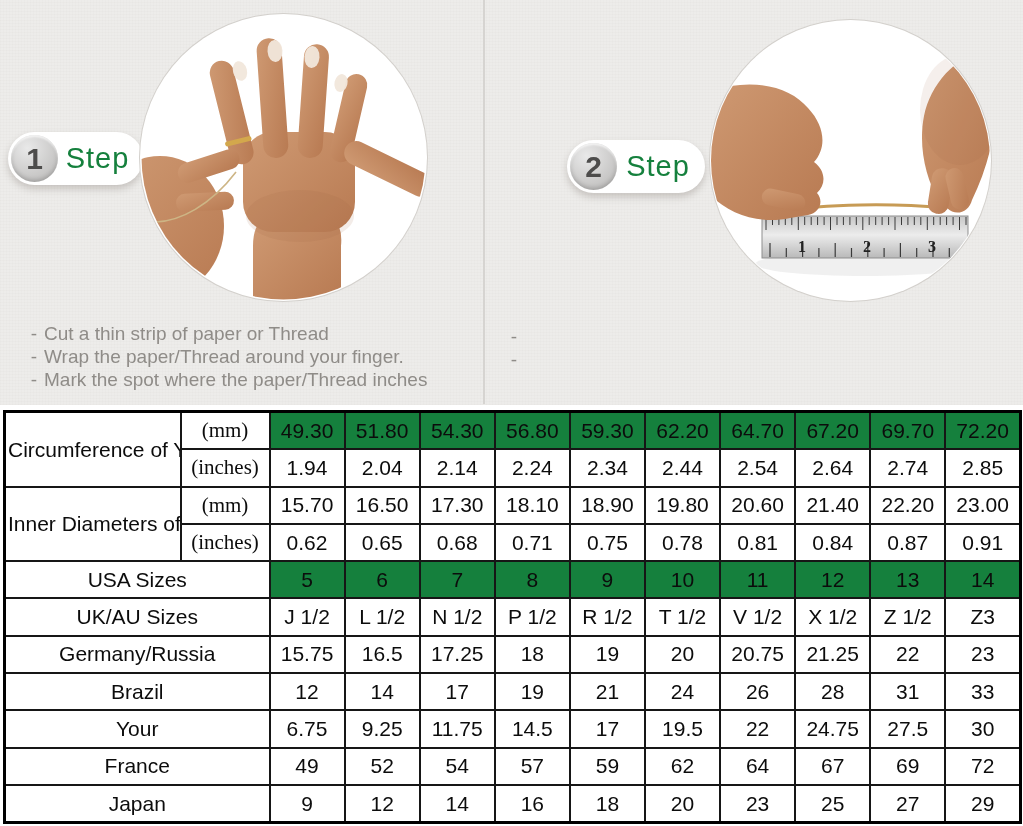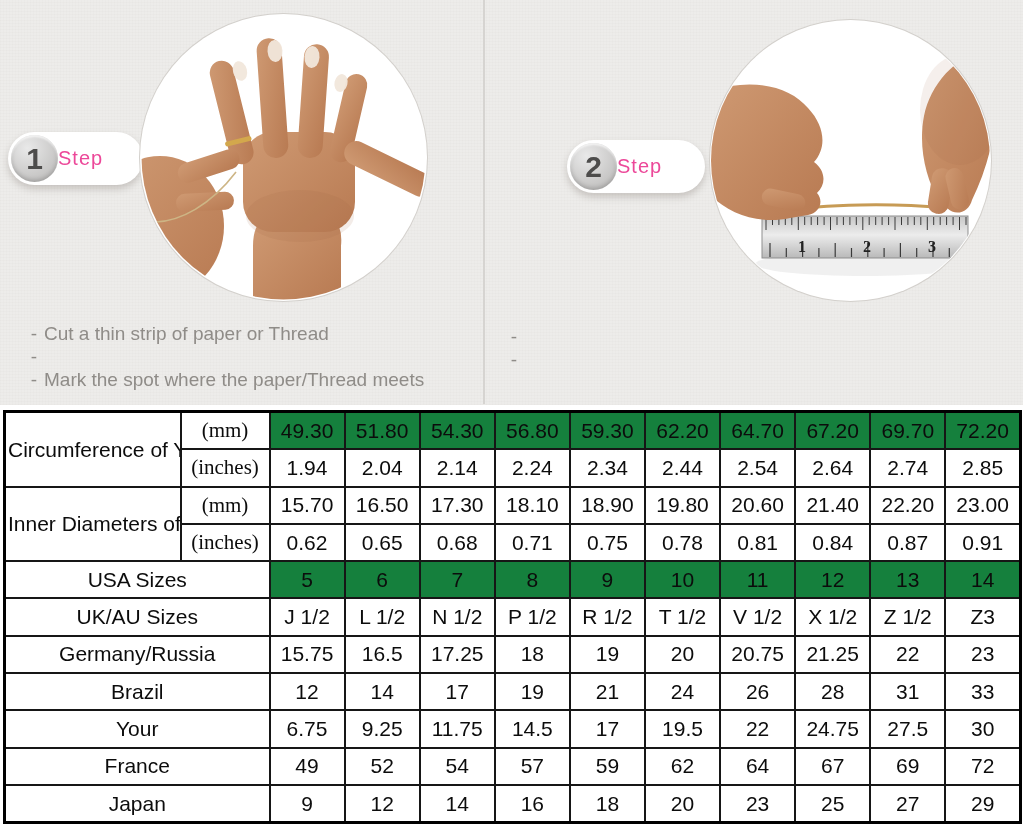--- a/index.html
+++ b/index.html
@@ -42,21 +42,21 @@
   .pill1{left:8px;top:132px;width:135px;}
   .pill2{left:567px;top:140px;width:138px;}
   .numcircle{
     width:47px;height:47px;border-radius:50%;margin-left:3px;
     background:radial-gradient(circle at 35% 28%, #e9e9e9, #c3c2c1 75%, #b5b4b3);
     box-shadow:inset 0 -2px 4px rgba(0,0,0,0.18), inset 0 2px 2px rgba(255,255,255,0.8);
     display:flex;align-items:center;justify-content:center;
     font-size:30px;font-weight:bold;color:#4d4c4b;
   }
   .steplabel{
-    flex:1;font-size:20px;color:#ec4899;letter-spacing:1px;
+    flex:1;text-align:center;font-size:29px;color:#15803d;letter-spacing:1px;
     padding-right:6px;
   }
 
   .instr{position:absolute;z-index:3;}
   .instr1{left:24px;top:322px;width:470px;}
   .instr2{left:504px;top:325px;width:516px;}
   .instr-line{
     display:flex;align-items:flex-start;
     font-size:19px;line-height:23px;color:#8f8c88;
   }
@@ -139,24 +139,25 @@
       </svg>
     </div>
 
     <div class="instr instr1">
         <div class="instr-line">
           <span class="dash">-</span>
           <span>Cut a thin strip of paper or Thread</span>
         </div>
         <div class="instr-line">
           <span class="dash">-</span>
-        </div>
-        <div class="instr-line">
-          <span class="dash">-</span>
-          <span>Mark the spot where the paper/Thread meets</span>
+          <span>Wrap the paper/Thread around your finger.</span>
+        </div>
+        <div class="instr-line">
+          <span class="dash">-</span>
+          <span>Mark the spot where the paper/Thread inches</span>
         </div>
       </div>
 
     <div class="pill pill2">
       <span class="numcircle">2</span>
       <span class="steplabel">Step</span>
     </div>
 
     <div class="photo-circle c2">
       <svg viewBox="0 0 281 281">

